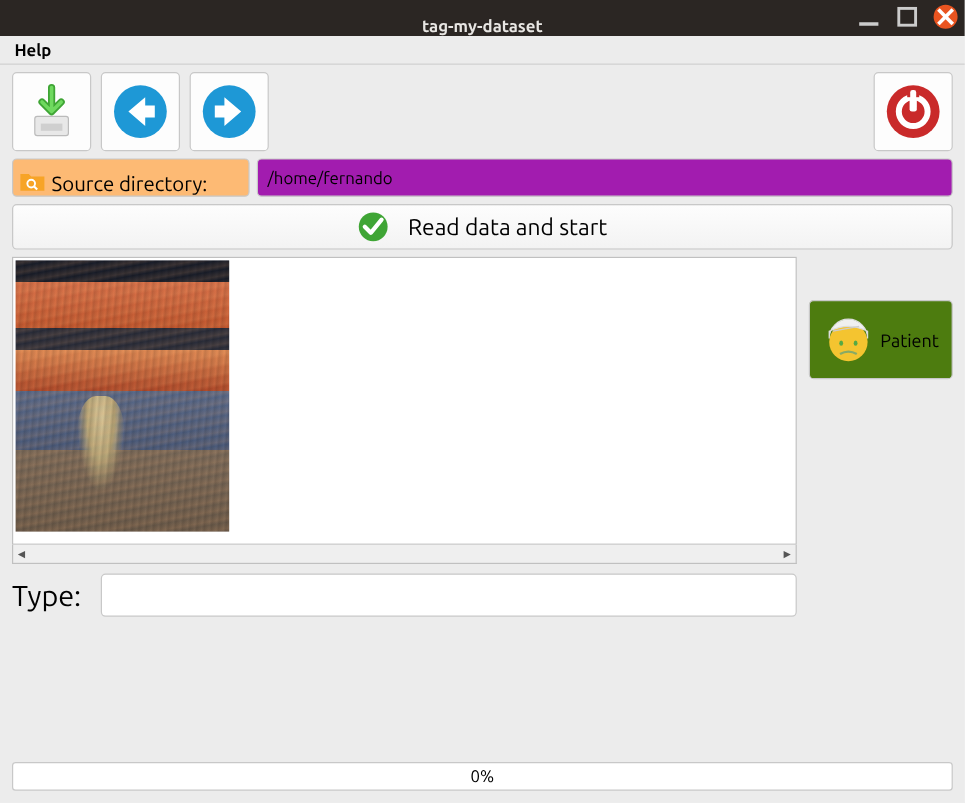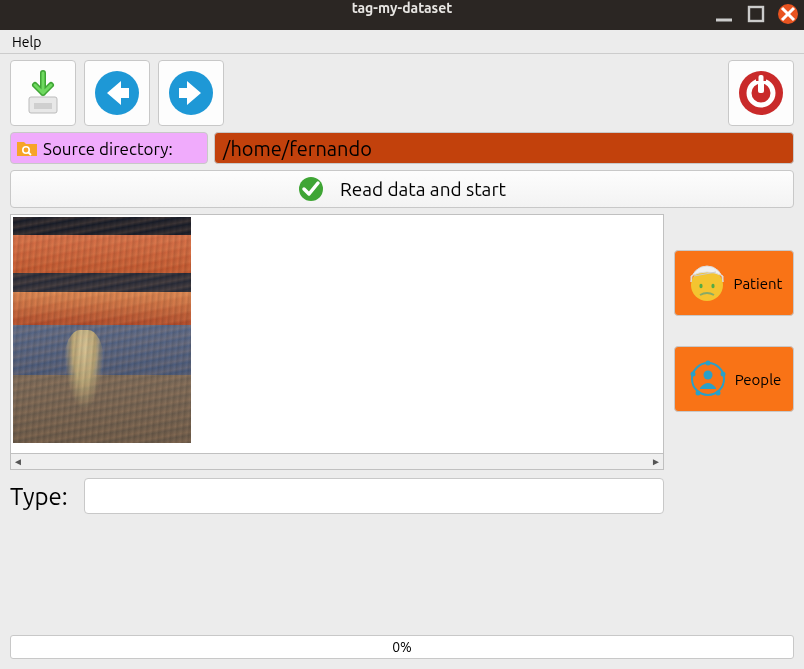--- a/index.html
+++ b/index.html
@@ -9,21 +9,21 @@
     background: #f0f0f0;
     width: 804px;
     height: 669px;
     overflow: hidden;
   }
   .titlebar {
     background: #2b2623;
     color: #e8e6e3;
     height: 30px;
     display: flex;
-    align-items: flex-start;
+    align-items: flex-end;
     justify-content: center;
     position: relative;
     font-weight: bold;
     font-size: 14px;
   }
   .titlebar-controls {
     position: absolute;
     right: 6px;
     top: 4px;
     display: flex;
@@ -39,20 +39,21 @@
   }
   .tb-close { background: #e95420; color: #fff; }
   .menubar {
     background: #ececec;
     border-bottom: 1px solid #ccc;
     height: 24px;
     display: flex;
     align-items: center;
     padding: 0 6px;
     font-size: 14px;
+    font-weight: bold;
   }
   .menubar-item { padding: 2px 6px; }
   .content {
     padding: 6px 10px 10px 10px;
     background: #ececec;
     height: calc(669px - 30px - 24px);
     display: flex;
     flex-direction: column;
     gap: 6px;
   }
@@ -73,37 +74,37 @@
   .tool-btn svg { width: 48px; height: 48px; }
   .spacer { flex: 1; }
   .path-row {
     display: flex;
     gap: 6px;
     align-items: stretch;
     height: 32px;
   }
   .path-label {
     display: flex;
-    align-items: center;
+    align-items: flex-end;
     gap: 4px;
-    background: #f0abfc;
+    background: #fdba74;
     border: 1px solid #c8c8c8;
     border-radius: 4px;
     padding: 0 8px 0 4px;
     font-size: 17px;
     width: 198px;
   }
   .path-label svg { width: 24px; height: 24px; flex-shrink: 0;}
   .path-input {
     flex: 1;
-    background: #c2410c;
+    background: #a21caf;
     border: 1px solid #c8c8c8;
     border-radius: 4px;
     padding: 4px 8px;
-    font-size: 20px;
+    font-size: 14px;
     display: flex;
     align-items: center;
   }
   .read-btn {
     height: 38px;
     background: linear-gradient(#fdfdfd,#f3f3f3);
     border: 1px solid #c8c8c8;
     border-radius: 4px;
     display: flex;
     align-items: center;
@@ -172,21 +173,21 @@
   }
   .side-buttons {
     width: 120px;
     display: flex;
     flex-direction: column;
     gap: 30px;
     padding-top: 36px;
   }
   .tag-btn {
     height: 66px;
-    background: #f97316;
+    background: #4d7c0f;
     border: 1px solid #c8c8c8;
     border-radius: 4px;
     display: flex;
     align-items: center;
     justify-content: center;
     gap: 6px;
     font-size: 15px;
     padding: 0 6px;
   }
   .tag-btn svg { width: 42px; height: 42px; flex-shrink:0;}
@@ -328,33 +329,20 @@
         <svg viewBox="0 0 42 42">
           <circle cx="21" cy="23" r="16" fill="#f4c430"></circle>
           <path d="M5 20 A16 16 0 0 1 37 20 L37 14 Q21 6 5 14 Z" fill="#f0f0f0" stroke="#ddd"></path>
           <line x1="8" y1="14" x2="30" y2="10" stroke="#ccc" stroke-width="1"></line>
           <ellipse cx="15" cy="24" rx="1.6" ry="2.2" fill="#5a4"></ellipse>
           <ellipse cx="27" cy="24" rx="1.6" ry="2.2" fill="#5a4"></ellipse>
           <path d="M14 33 Q21 29 28 33" fill="none" stroke="#8a6" stroke-width="2"></path>
         </svg>
         <span>Patient</span>
       </div>
-      <div class="tag-btn">
-        <svg viewBox="0 0 42 42">
-          <circle cx="21" cy="21" r="16" fill="none" stroke="#2aa0c8" stroke-width="2"></circle>
-          <circle cx="21" cy="5" r="2.5" fill="#2aa0c8"></circle>
-          <circle cx="36" cy="16" r="2.5" fill="#2aa0c8"></circle>
-          <circle cx="31" cy="35" r="2.5" fill="#2aa0c8"></circle>
-          <circle cx="11" cy="35" r="2.5" fill="#2aa0c8"></circle>
-          <circle cx="6" cy="16" r="2.5" fill="#2aa0c8"></circle>
-          <circle cx="21" cy="17" r="4.5" fill="#2aa0c8"></circle>
-          <path d="M13 30 Q21 20 29 30 L29 31 L13 31 Z" fill="#2aa0c8"></path>
-        </svg>
-        <span>People</span>
-      </div>
     </div>
   </div>
 
   <div class="progress">
     <span>0%</span>
   </div>
 
 </div>
 
 </body></html>

